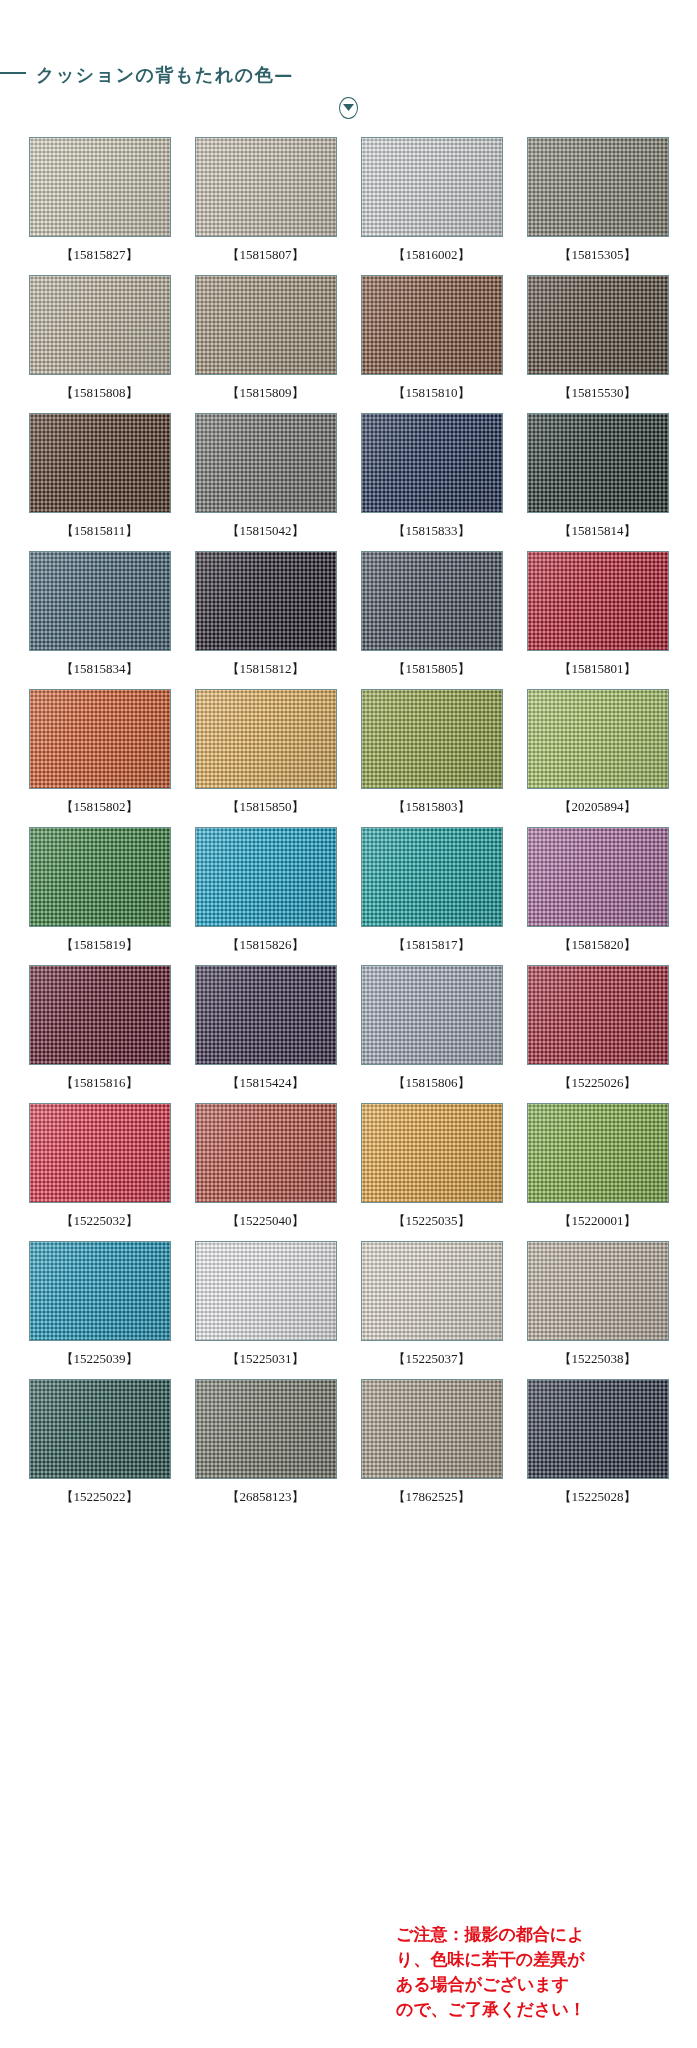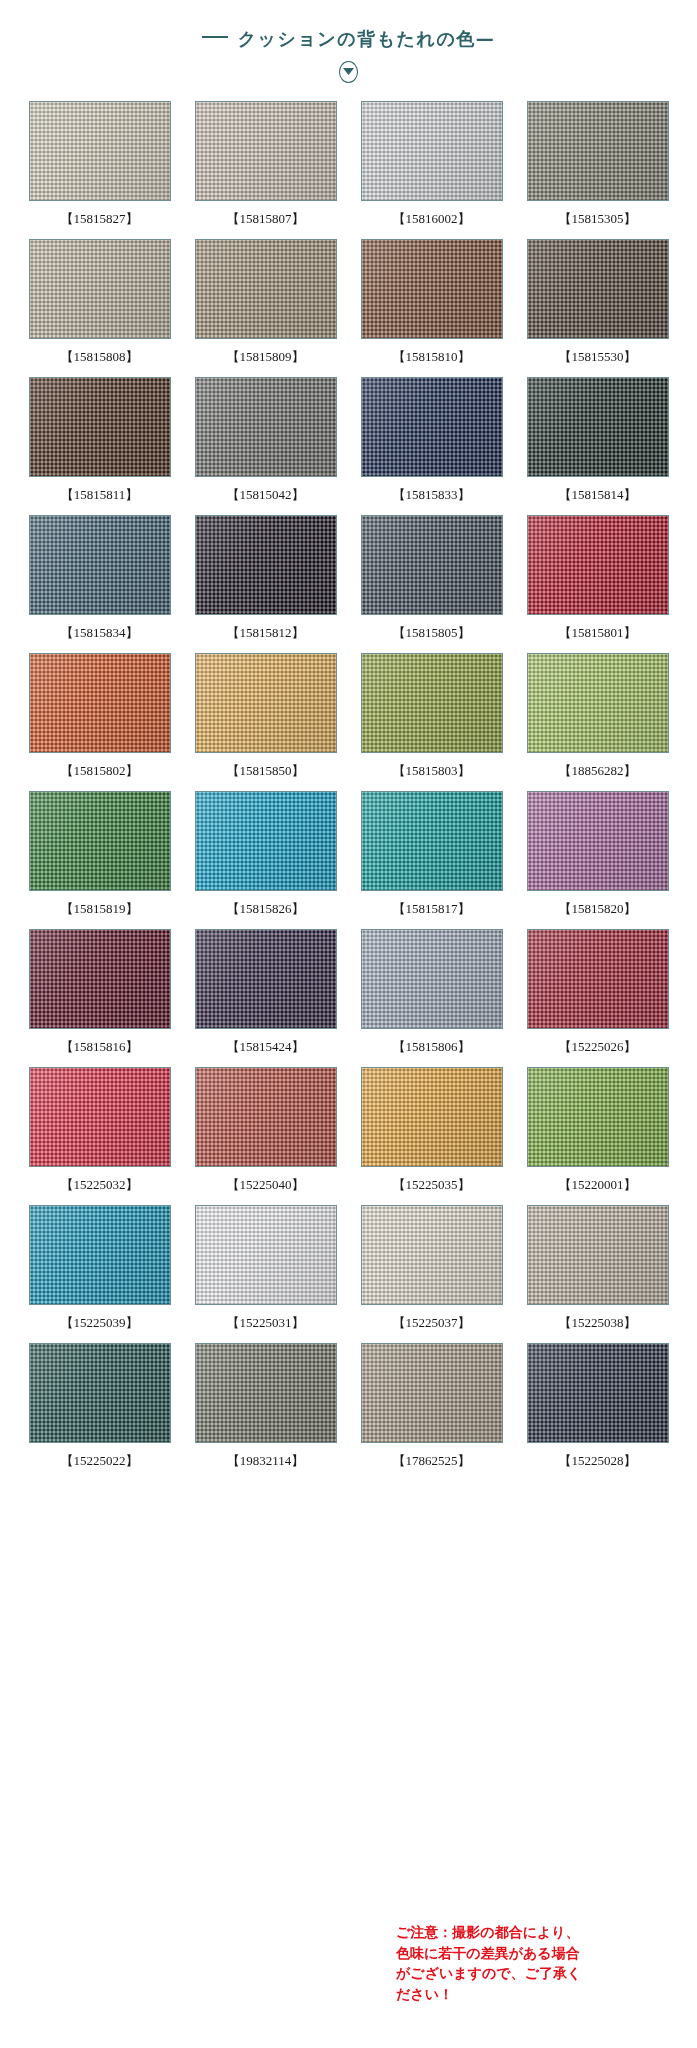--- a/index.html
+++ b/index.html
@@ -11,21 +11,21 @@
     width: 697px;
     min-height: 2048px;
     font-family: "Liberation Sans", "DejaVu Sans", sans-serif;
     position: relative;
     overflow: hidden;
   }
 
   
   .header {
     padding-top: 28px;
-    text-align: center;
+    margin-top: 36px;
   }
   .header-title {
     font-family: "DejaVu Sans", sans-serif;
     font-size: 18px;
     font-weight: bold;
     color: #2f6268;
     letter-spacing: 1.5px;
     line-height: 1.2;
     white-space: nowrap;
   }
@@ -120,21 +120,21 @@
     white-space: nowrap;
   }
 
   
   .notice {
     position: absolute;
     left: 396px;
     top: 1922px;
     width: 190px;
     font-family: "DejaVu Sans", sans-serif;
-    font-size: 14px;
+    font-size: 17px;
     font-weight: bold;
     line-height: 1.48;
     color: #e40f18;
     text-align: left;
   }
 </style>
 </head>
 <body>
 
 <div class="header">
@@ -280,21 +280,21 @@
         <div class="weave"></div>
         <div class="sheen"></div>
       </div>
       <div class="swatch-label">【15815803】</div>
     </div>
     <div class="swatch-cell">
       <div class="swatch-tile" style="background: rgb(159, 191, 92);">
         <div class="weave"></div>
         <div class="sheen"></div>
       </div>
-      <div class="swatch-label">【18856282】</div>
+      <div class="swatch-label">【20205894】</div>
     </div>
     <div class="swatch-cell">
       <div class="swatch-tile" style="background: rgb(47, 122, 51);">
         <div class="weave"></div>
         <div class="sheen"></div>
       </div>
       <div class="swatch-label">【15815819】</div>
     </div>
     <div class="swatch-cell">
       <div class="swatch-tile" style="background: rgb(12, 156, 196);">
@@ -406,21 +406,21 @@
         <div class="weave"></div>
         <div class="sheen"></div>
       </div>
       <div class="swatch-label">【15225022】</div>
     </div>
     <div class="swatch-cell">
       <div class="swatch-tile" style="background: rgb(110, 113, 99);">
         <div class="weave"></div>
         <div class="sheen"></div>
       </div>
-      <div class="swatch-label">【19832114】</div>
+      <div class="swatch-label">【26858123】</div>
     </div>
     <div class="swatch-cell">
       <div class="swatch-tile" style="background: rgb(160, 148, 128);">
         <div class="weave"></div>
         <div class="sheen"></div>
       </div>
       <div class="swatch-label">【17862525】</div>
     </div>
     <div class="swatch-cell">
       <div class="swatch-tile" style="background: rgb(35, 42, 60);">

